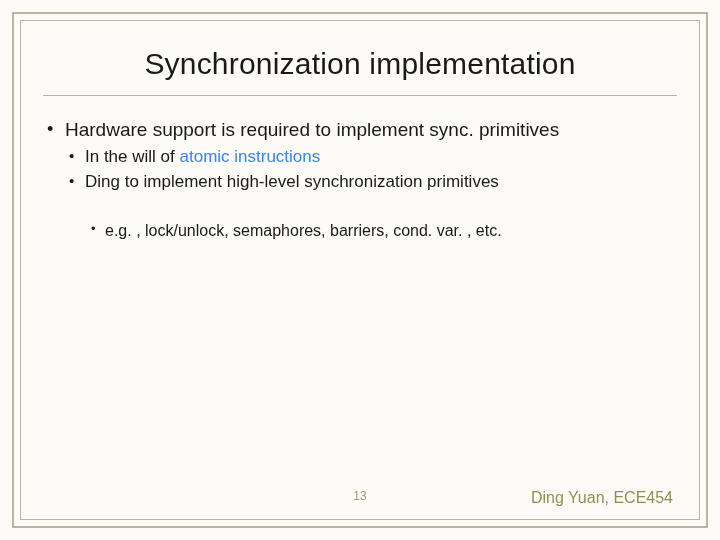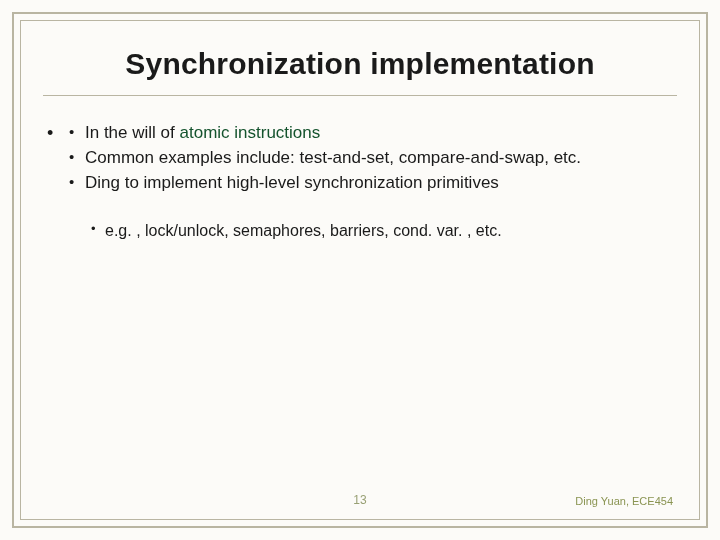--- a/index.html
+++ b/index.html
@@ -24,21 +24,21 @@
     flex-direction: column;
   }
   .title-wrap {
     text-align: center;
     padding: 8px 0 14px 0;
     border-bottom: 1px solid #b9b5a2;
     margin-bottom: 22px;
   }
   .title {
     font-size: 30px;
-    font-weight: 700;
+    font-weight: 400;
     letter-spacing: 0.2px;
   }
   .content {
     flex: 1;
     font-size: 19px;
     line-height: 1.28;
   }
   ul { list-style: none; }
   .lvl1 > li { padding-left: 22px; position: relative; margin-bottom: 4px; }
   .lvl1 > li::before {
@@ -47,51 +47,48 @@
   .lvl2 { font-size: 17px; margin-top: 4px; }
   .lvl2 > li { padding-left: 20px; position: relative; margin-bottom: 3px; }
   .lvl2 > li::before {
     content: "•"; position: absolute; left: 4px; top: 0; font-size: 15px;
   }
   .lvl3 { font-size: 16px; margin-top: 3px; }
   .lvl3 > li { padding-left: 20px; position: relative; margin-bottom: 3px; margin-top: 28px; }
   .lvl3 > li::before {
     content: "•"; position: absolute; left: 6px; top: 0; font-size: 13px;
   }
-  .accent { color: #14532d; }
+  .accent { color: #3b82f6; }
   .italic { font-style: italic; }
   .footer {
     display: flex;
     justify-content: space-between;
-    align-items: flex-end;
     font-size: 12px;
     color: #7a8a55;
     padding: 0 4px 2px 4px;
   }
   .footer .page { flex: 1; text-align: center; color: #98a074; }
-  .footer .author { flex: 1; text-align: right; color: #8a9452; font-size: 11px; }
+  .footer .author { flex: 1; text-align: right; color: #8a9452; font-size: 16px; }
   .footer .spacer { flex: 1; }
 </style>
 </head>
 <body>
 
 <div class="outer-frame">
   <div class="inner-frame">
     <div class="title-wrap">
       <h1 class="title">Synchronization implementation</h1>
     </div>
     <div class="content">
       <ul class="lvl1">
         <li>
+          <span>Hardware support is required to implement sync. primitives</span>
           <ul class="lvl2">
             <li>
               <span>In the will of </span><span class="accent">atomic instructions</span>
-            </li>
-            <li>
-              <span>Common examples include: test-and-set, compare-and-swap, etc.</span>
             </li>
             <li>
               <span>Ding to implement high-level synchronization primitives</span>
               <ul class="lvl3">
                 <li>
                   <span>e.g. , lock/unlock, semaphores, barriers, cond. var. , etc.</span>
                 </li>
               </ul>
             </li>
           </ul>

